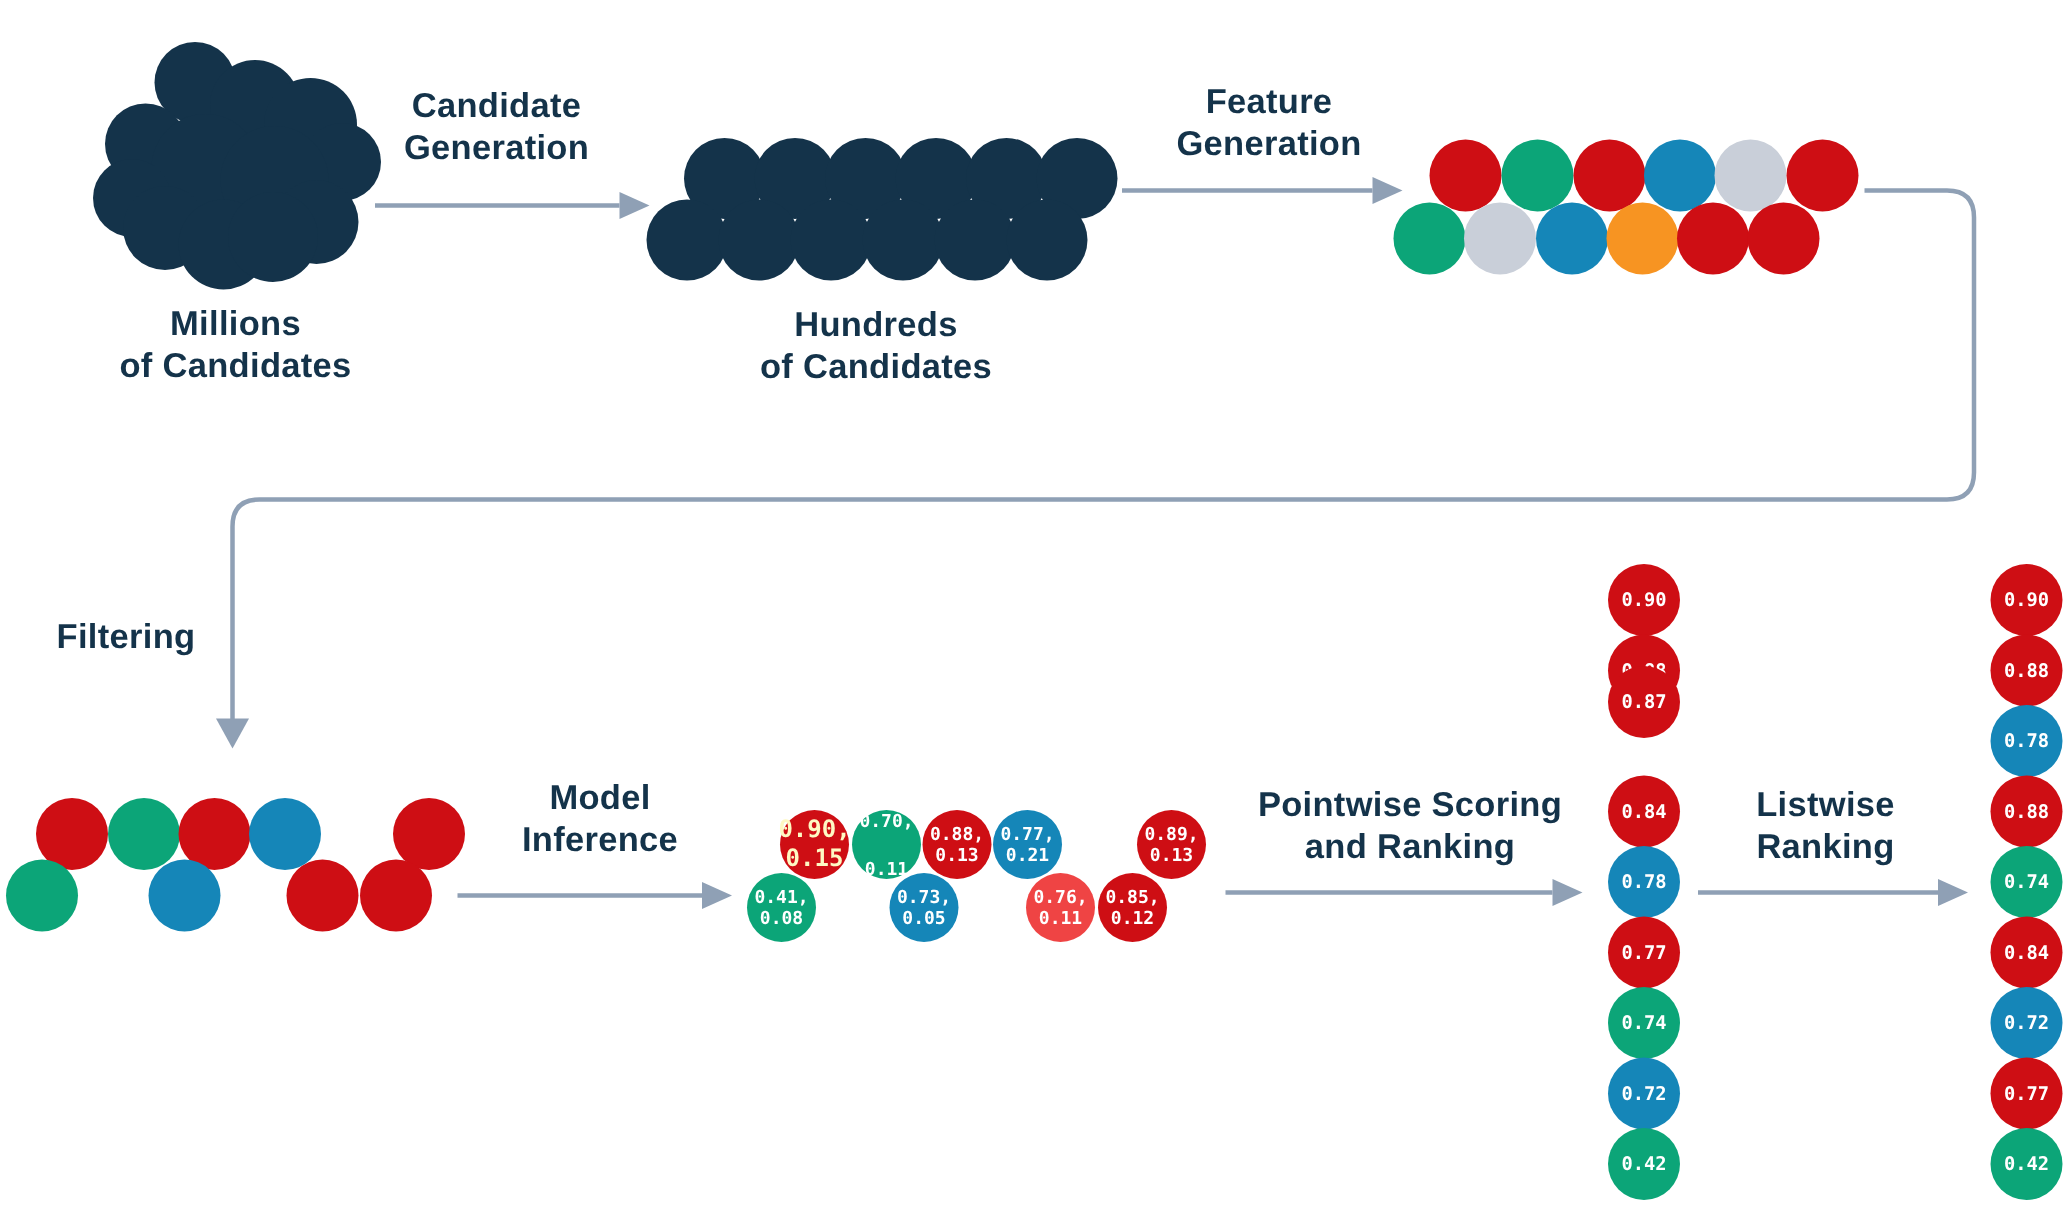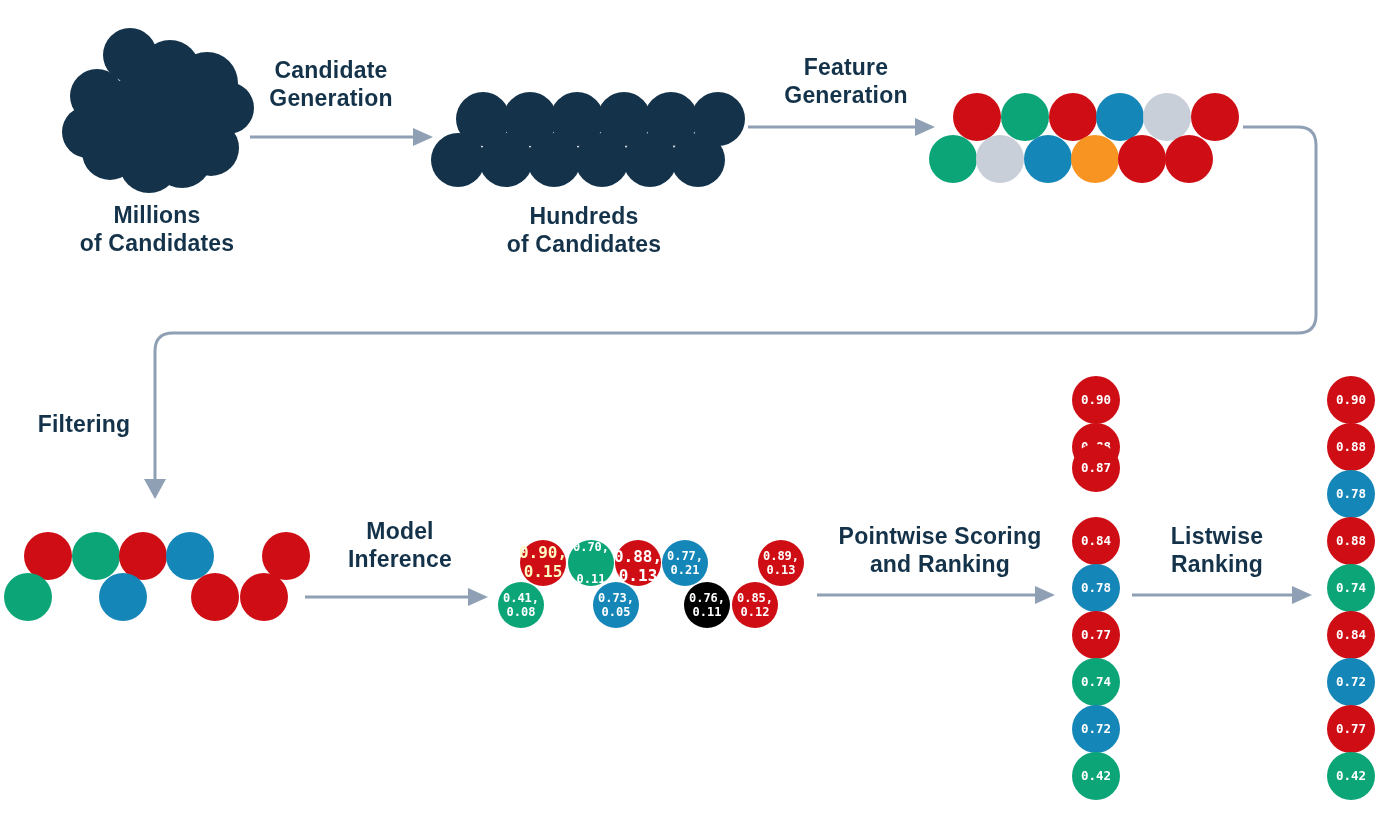--- a/index.html
+++ b/index.html
@@ -113,41 +113,41 @@
     </div>
   <div class="anchor" id="inference-cluster">
       <div class="circle" style="left: 520px; top: 540px; height: 46px; width: 46px; background: rgb(206, 14, 20); font-size: 16px; color: #fef9c3;">
         <div class="ln">0.90,</div>
         <div class="ln">0.15</div>
       </div>
       <div class="circle" style="left: 568px; top: 540px; height: 46px; width: 46px; background: rgb(12, 165, 120); font-size: 12px; color: rgb(255, 255, 255); justify-content: space-between;">
         <div class="ln">0.70,</div>
         <div class="ln">0.11</div>
       </div>
-      <div class="circle" style="left: 615px; top: 540px; height: 46px; width: 46px; background: rgb(206, 14, 20); font-size: 16px; color: rgb(255, 255, 255); justify-content: flex-end;">
+      <div class="circle" style="left: 615px; top: 540px; height: 46px; width: 46px; background: rgb(206, 14, 20); font-size: 12px; color: rgb(255, 255, 255);">
         <div class="ln">0.88,</div>
         <div class="ln">0.13</div>
       </div>
       <div class="circle" style="left: 662px; top: 540px; height: 46px; width: 46px; background: rgb(21, 134, 184); font-size: 12px; color: rgb(255, 255, 255);">
         <div class="ln">0.77,</div>
         <div class="ln">0.21</div>
       </div>
       <div class="circle" style="left: 758px; top: 540px; height: 46px; width: 46px; background: rgb(206, 14, 20); font-size: 12px; color: rgb(255, 255, 255);">
         <div class="ln">0.89,</div>
         <div class="ln">0.13</div>
       </div>
       <div class="circle" style="left: 498px; top: 582px; height: 46px; width: 46px; background: rgb(12, 165, 120); font-size: 12px; color: rgb(255, 255, 255);">
         <div class="ln">0.41,</div>
         <div class="ln">0.08</div>
       </div>
       <div class="circle" style="left: 593px; top: 582px; height: 46px; width: 46px; background: rgb(21, 134, 184); font-size: 12px; color: rgb(255, 255, 255);">
         <div class="ln">0.73,</div>
         <div class="ln">0.05</div>
       </div>
-      <div class="circle" style="left: 684px; top: 582px; height: 46px; width: 46px; background: #000000; font-size: 12px; color: rgb(255, 255, 255);">
+      <div class="circle" style="left: 684px; top: 582px; height: 46px; width: 46px; background: #ef4444; font-size: 12px; color: rgb(255, 255, 255);">
         <div class="ln">0.76,</div>
         <div class="ln">0.11</div>
       </div>
       <div class="circle" style="left: 732px; top: 582px; height: 46px; width: 46px; background: rgb(206, 14, 20); font-size: 12px; color: rgb(255, 255, 255); align-items: center;">
         <div class="ln">0.85,</div>
         <div class="ln">0.12</div>
       </div>
     </div>
   <div class="anchor" id="pointwise-column">
       <div class="circle" style="left: 1072px; top: 376px; height: 48px; width: 48px; background: rgb(206, 14, 20); font-size: 12.5px; color: rgb(255, 255, 255);">

